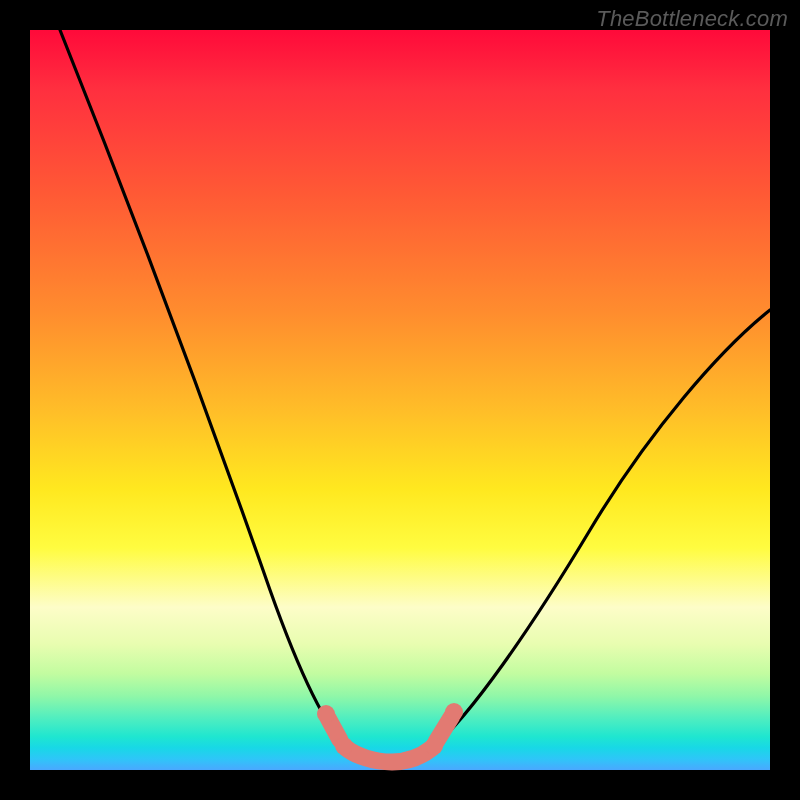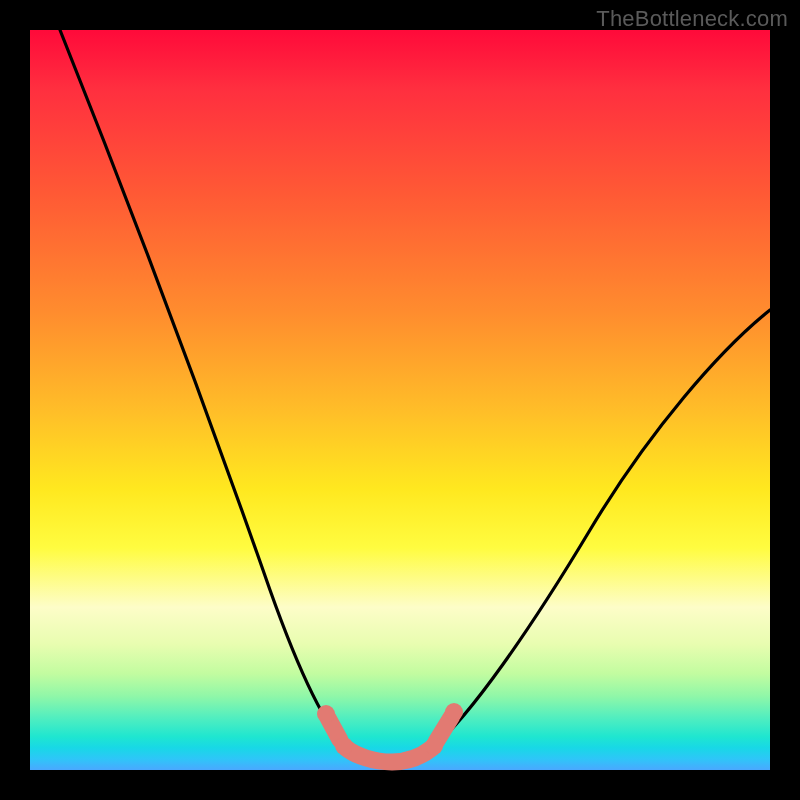--- a/index.html
+++ b/index.html
@@ -11,20 +11,21 @@
     overflow: hidden;
     font-family: Arial, Helvetica, sans-serif;
   }
   .frame {
     position: absolute;
     left: 0;
     top: 0;
     width: 800px;
     height: 632px;
     background: #000;
+    font-style: italic;
   }
   .plot {
     position: absolute;
     left: 30px;
     top: 30px;
     width: 740px;
     height: 740px;
     background: linear-gradient(to bottom,
       #ff0a3a 0%,
       #ff2f3f 8%,

